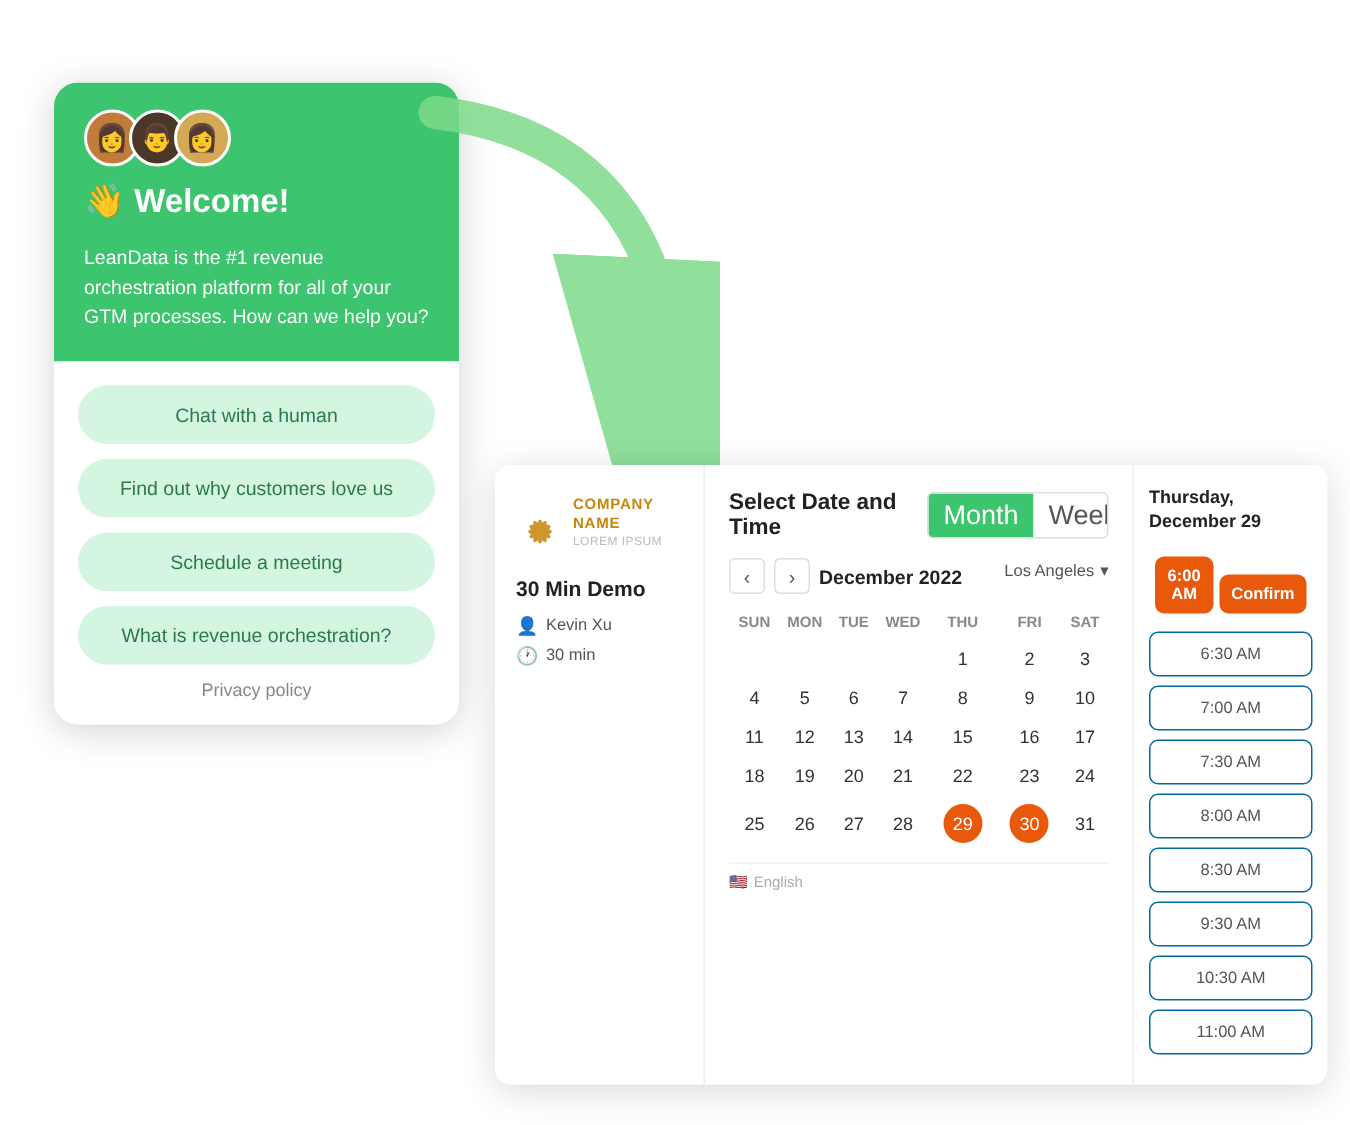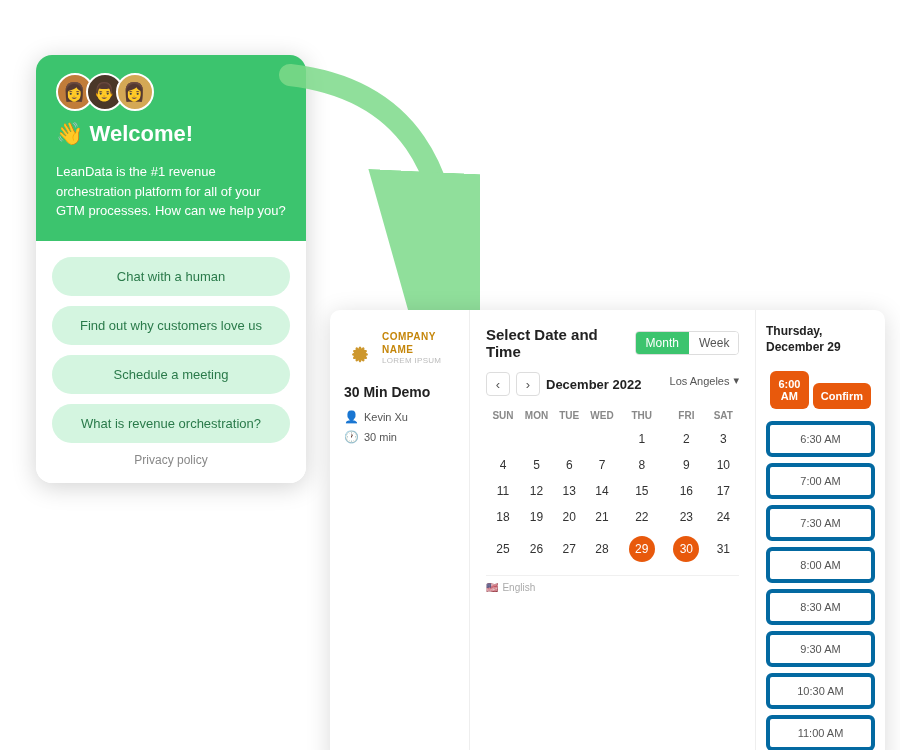--- a/index.html
+++ b/index.html
@@ -202,21 +202,21 @@
 
     .cal-view-toggle {
       display: flex;
       border: 1px solid #ddd;
       border-radius: 4px;
       overflow: hidden;
     }
 
     .view-btn {
       padding: 4px 10px;
-      font-size: 12px;
+      font-size: 18px;
       border: none;
       background: #fff;
       cursor: pointer;
       color: #555;
     }
 
     .view-btn.active {
       background: #3cc46e;
       color: #fff;
     }
@@ -297,21 +297,21 @@
       margin-bottom: 10px;
       line-height: 1.3;
     }
 
     .time-slot {
       display: flex;
       align-items: center;
       justify-content: center;
       padding: 8px 4px;
       margin-bottom: 6px;
-      border: 4px solid #0369a1;
+      border: 1px solid #0369a1;
       border-radius: 6px;
       font-size: 11px;
       color: #555;
       cursor: pointer;
     }
 
     .time-slot-selected {
       display: flex;
       align-items: flex-end;
       gap: 4px;

